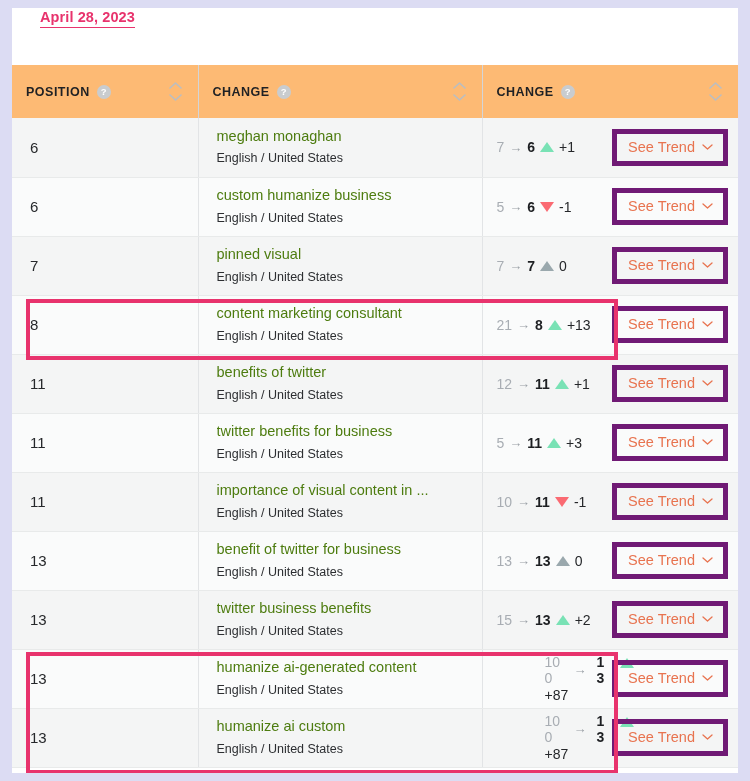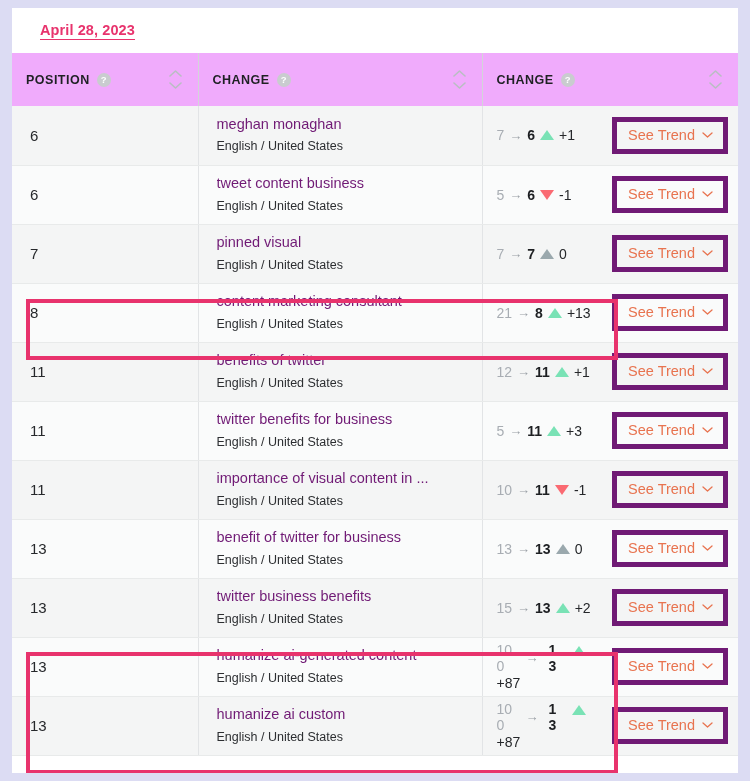--- a/index.html
+++ b/index.html
@@ -30,24 +30,24 @@
     position: relative;
     width: 726px;
     height: 765px;
     background: #ffffff;
     box-sizing: border-box;
     overflow: hidden;
   }
 
   
   .date-bar {
-    height: 45px;
+    height: 57px;
     background: #ffffff;
     display: flex;
-    align-items: center;
+    align-items: flex-start;
     padding-left: 28px;
     box-sizing: border-box;
   }
   .date-label {
     font-size: 14.5px;
     font-weight: bold;
     color: #e8336d;
     letter-spacing: .1px;
     border-bottom: 1px solid #e8336d;
     line-height: 1.3;
@@ -58,21 +58,21 @@
   .tbl {
     width: 726px;
     border-collapse: collapse;
     table-layout: fixed;
   }
   .tbl col.c-pos    { width: 186px; }
   .tbl col.c-kw     { width: 284px; }
   .tbl col.c-chg    { width: 256px; }
 
   thead th {
-    background: #f0abfc;
+    background: #fdba74;
     height: 53px;
     padding: 0 14px;
     box-sizing: border-box;
     border-right: 1px solid #d3d5d8;
     vertical-align: middle;
   }
   thead th:last-child { border-right: none; text-align: right; }
 
   .th-inner {
     display: flex;
@@ -133,21 +133,21 @@
 
   .pos-cell {
     font-size: 15px;
     color: #26282b;
     padding-left: 18px !important;
   }
 
   .kw-cell { padding-left: 18px !important; }
   .kw-link {
     font-size: 14.5px;
-    color: #701a75;
+    color: #4d7c0f;
     line-height: 1.35;
     cursor: pointer;
     white-space: nowrap;
     overflow: hidden;
     text-overflow: ellipsis;
     display: block;
   }
   .kw-sub {
     font-size: 12.5px;
     color: #2c2e31;
@@ -187,20 +187,21 @@
 
   
   .chg-nums.wrapped {
     display: grid;
     grid-template-columns: 22px 16px 16px auto;
     align-items: center;
     justify-items: start;
     column-gap: 7px;
     row-gap: 0;
     line-height: 1.15;
+    margin-left: 48px;
   }
   .chg-nums.wrapped .chg-old { word-break: break-all; width: 18px; }
   .chg-nums.wrapped .chg-new { word-break: break-all; width: 14px; }
   .chg-nums.wrapped .chg-delta { word-break: break-all; width: 14px; }
   .chg-nums.wrapped .tri { align-self: start; margin-top: 4px; }
 
   .trend-btn {
     border: 5px solid #701a75;
     background: transparent;
     color: #e8734f;
@@ -319,21 +320,21 @@
                   <svg width="11" height="6" viewBox="0 0 11 6">
                     <path d="M1 1 L5.5 5 L10 1" fill="none" stroke="#e8734f" stroke-width="1.3" stroke-linecap="round" stroke-linejoin="round"></path>
                   </svg>
                 </button>
               </div>
             </td>
           </tr>
           <tr class="alt-b">
             <td class="pos-cell">6</td>
             <td class="kw-cell">
-              <span class="kw-link">tweet content business</span>
+              <span class="kw-link">custom humanize business</span>
               <div class="kw-sub">English / United States</div>
             </td>
             <td class="chg-cell">
               <div class="chg-wrap">
                 <div class="chg-nums">
                   <span class="chg-old">5</span>
                   <span class="chg-arrow">→</span>
                   <span class="chg-new">6</span>
                   <span class="tri down"></span>
                   <span class="chg-delta">-1</span>

